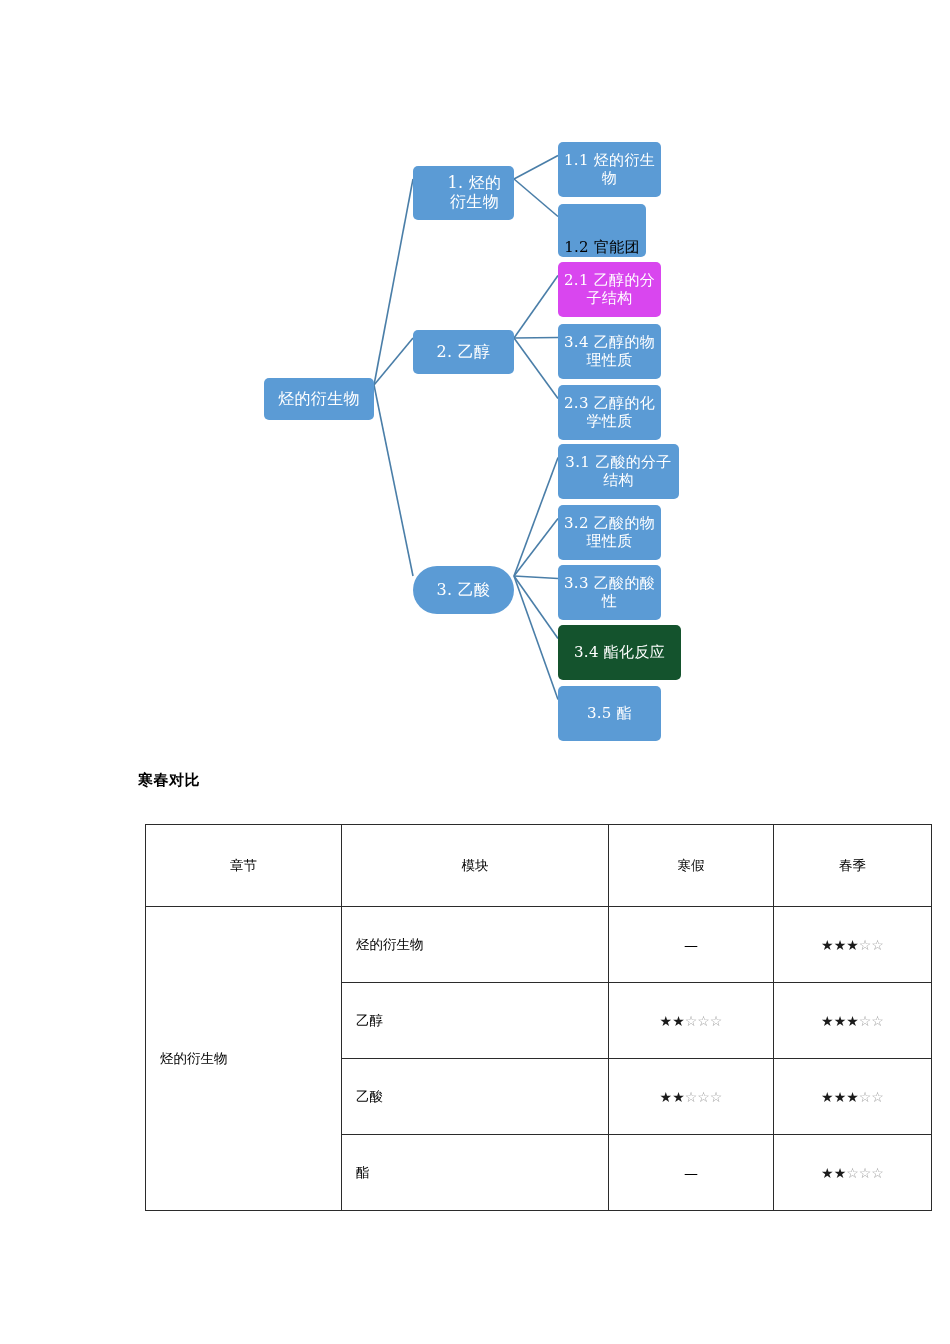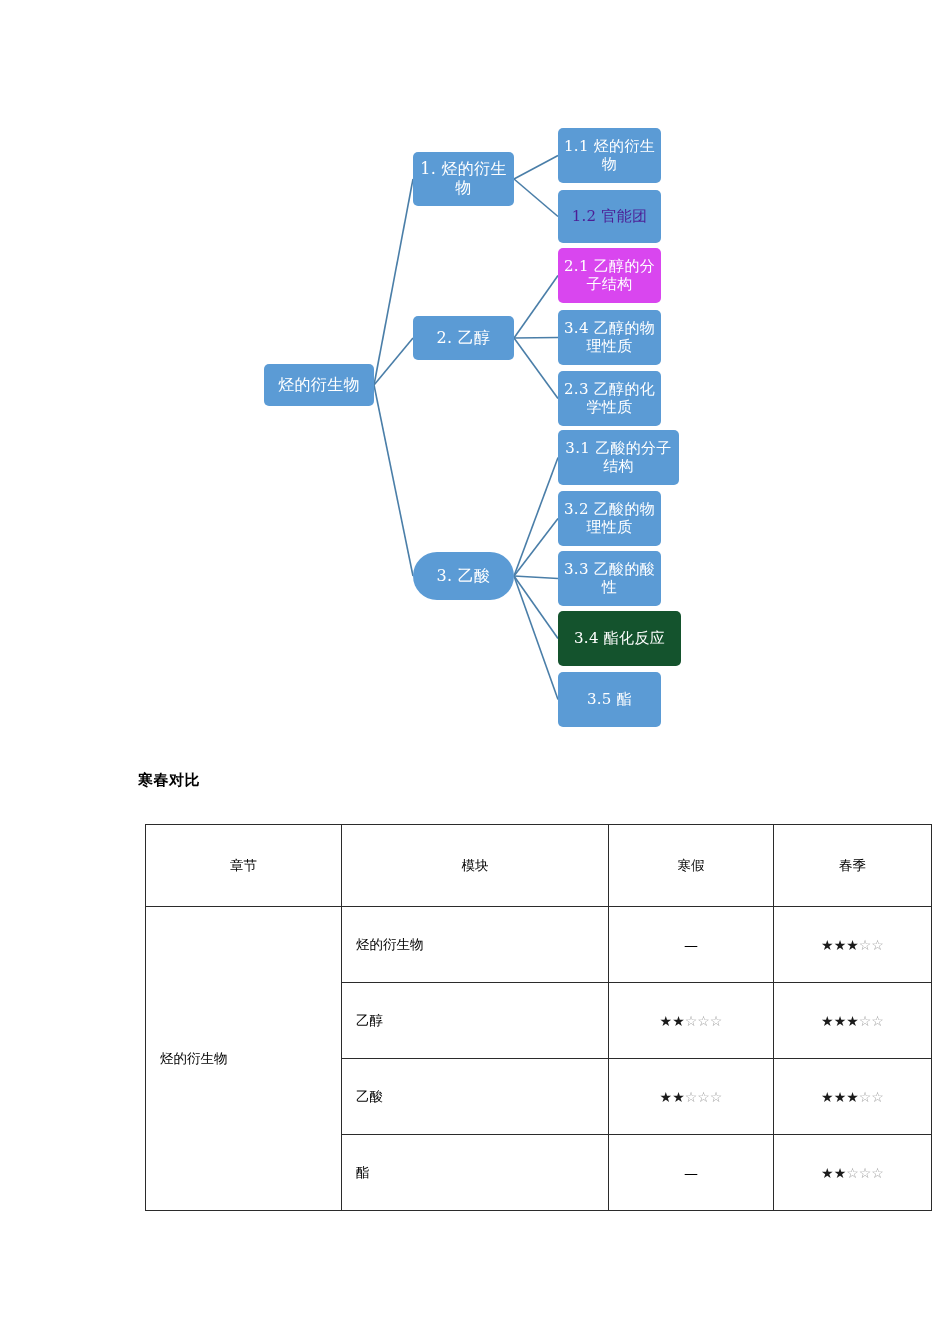--- a/index.html
+++ b/index.html
@@ -38,20 +38,21 @@
     border-radius: 5px;
     color: #ffffff;
     display: flex;
     align-items: center;
     justify-content: center;
     text-align: center;
     line-height: 1.18;
     font-family: "DejaVu Serif", "Liberation Serif", serif;
     padding: 0 5px;
     letter-spacing: 0.3px;
+    margin-top: 14px;
   }
   .node.root      { font-size: 16px; }
   .node.branch    { font-size: 16px; }
   .node.leaf      { font-size: 15px; }
 
   
   #section-heading {
     position: absolute;
     left: 138px;
     top: 771px;
@@ -117,33 +118,33 @@
       <line x1="514" y1="576" x2="558" y2="457.5" stroke="#4a7ea8" stroke-width="1.6"></line>
       <line x1="514" y1="576" x2="558" y2="518.5" stroke="#4a7ea8" stroke-width="1.6"></line>
       <line x1="514" y1="576" x2="558" y2="578.5" stroke="#4a7ea8" stroke-width="1.6"></line>
       <line x1="514" y1="576" x2="558" y2="638.5" stroke="#4a7ea8" stroke-width="1.6"></line>
       <line x1="514" y1="576" x2="558" y2="699.5" stroke="#4a7ea8" stroke-width="1.6"></line>
     </svg>
   <div id="mindmap-nodes">
       <div class="node root" style="left: 264px; top: 364px; width: 110px; height: 42px; background: rgb(91, 155, 213); color: rgb(255, 255, 255);">
         <span>烃的衍生物</span>
       </div>
-      <div class="node branch" style="left: 413px; top: 152px; width: 101px; height: 54px; background: rgb(91, 155, 213); color: rgb(255, 255, 255);">
+      <div class="node branch" style="left: 413px; top: 152px; width: 101px; height: 54px; background: rgb(91, 155, 213); color: rgb(255, 255, 255); padding-left: 27px;">
         <span>1. 烃的衍生物</span>
       </div>
       <div class="node branch" style="left: 413px; top: 316px; width: 101px; height: 44px; background: rgb(91, 155, 213); color: rgb(255, 255, 255);">
         <span>2. 乙醇</span>
       </div>
       <div class="node branch" style="left: 413px; top: 552px; width: 101px; height: 48px; background: rgb(91, 155, 213); color: rgb(255, 255, 255); border-radius: 24px;">
         <span>3. 乙酸</span>
       </div>
       <div class="node leaf" style="left: 558px; top: 128px; width: 103px; height: 55px; background: rgb(91, 155, 213); color: rgb(255, 255, 255);">
         <span>1.1 烃的衍生物</span>
       </div>
-      <div class="node leaf" style="left: 558px; top: 190px; width: 103px; height: 53px; background: rgb(91, 155, 213); color: #4c1d95;">
+      <div class="node leaf" style="left: 558px; top: 190px; width: 88px; height: 53px; background: rgb(91, 155, 213); color: #000000; align-items: flex-end;">
         <span>1.2 官能团</span>
       </div>
       <div class="node leaf" style="left: 558px; top: 248px; width: 103px; height: 55px; background: #d946ef; color: rgb(255, 255, 255);">
         <span>2.1 乙醇的分子结构</span>
       </div>
       <div class="node leaf" style="left: 558px; top: 310px; width: 103px; height: 55px; background: rgb(91, 155, 213); color: rgb(255, 255, 255);">
         <span>3.4 乙醇的物理性质</span>
       </div>
       <div class="node leaf" style="left: 558px; top: 371px; width: 103px; height: 55px; background: rgb(91, 155, 213); color: rgb(255, 255, 255);">
         <span>2.3 乙醇的化学性质</span>

